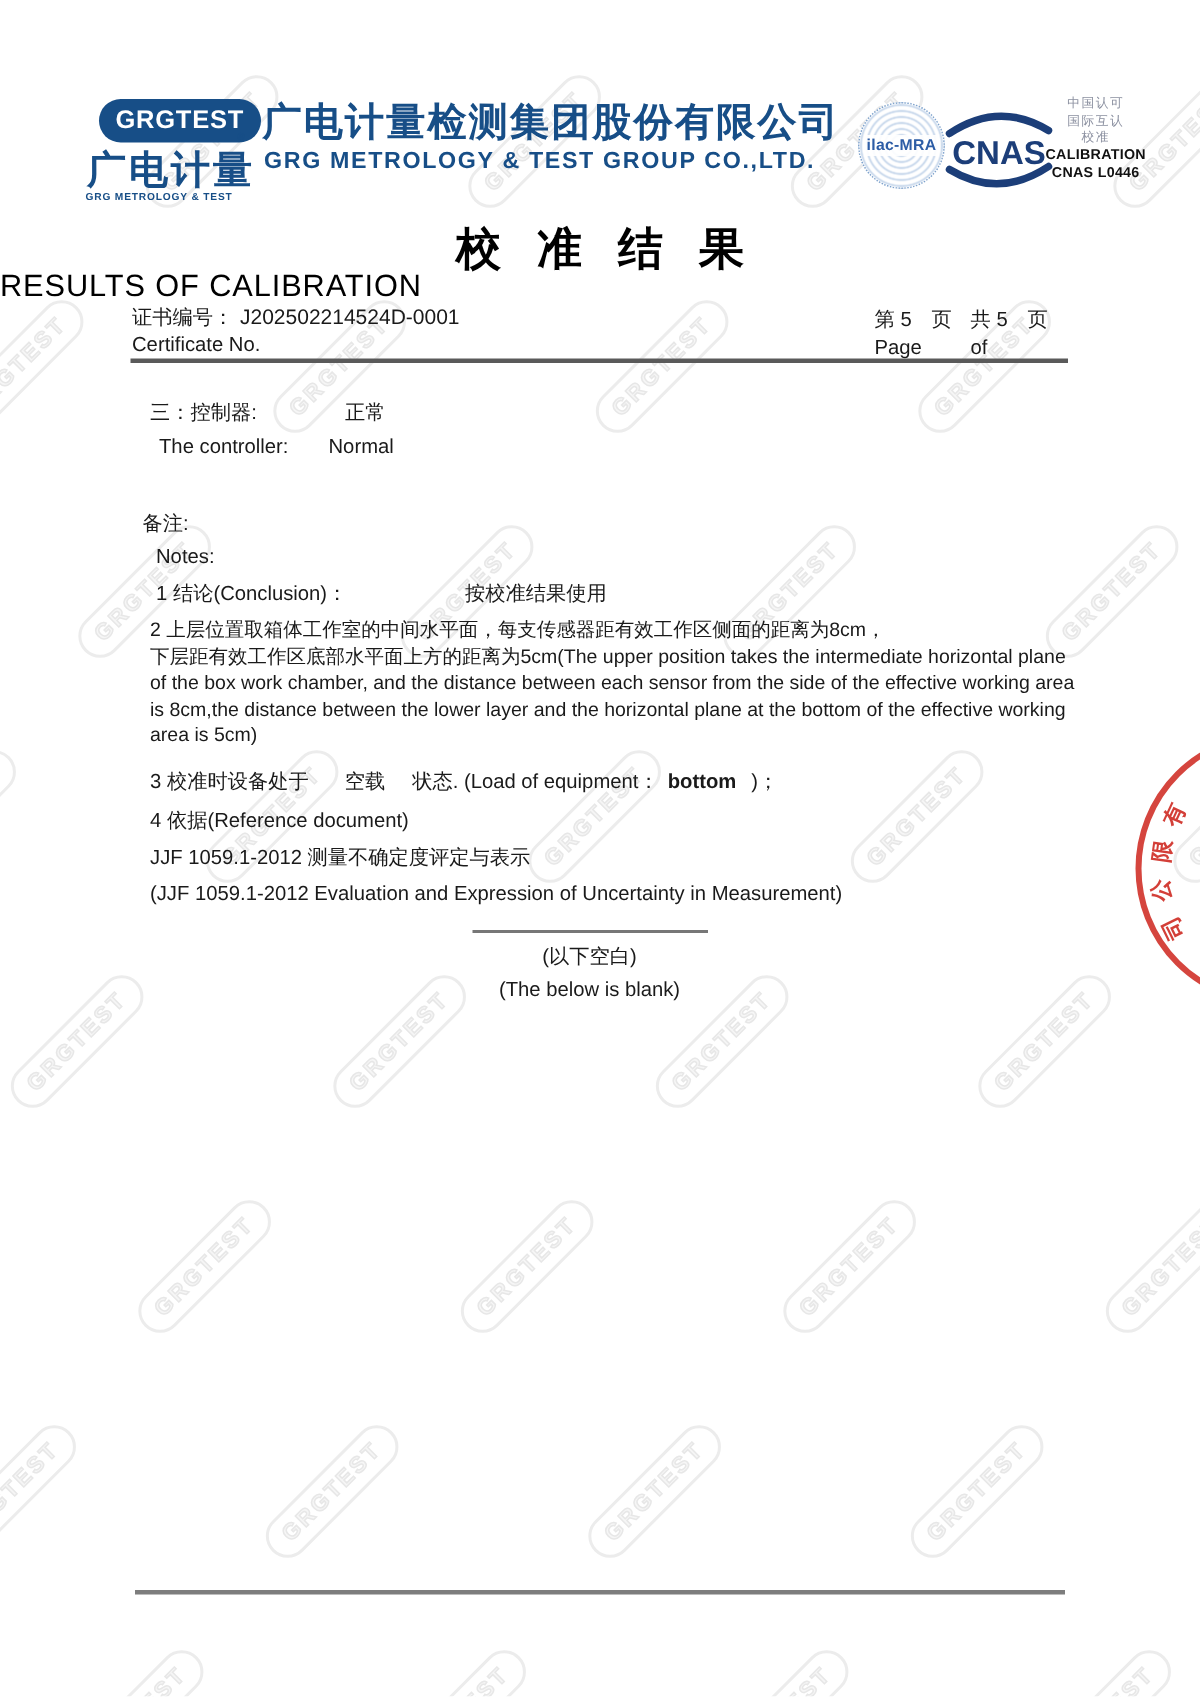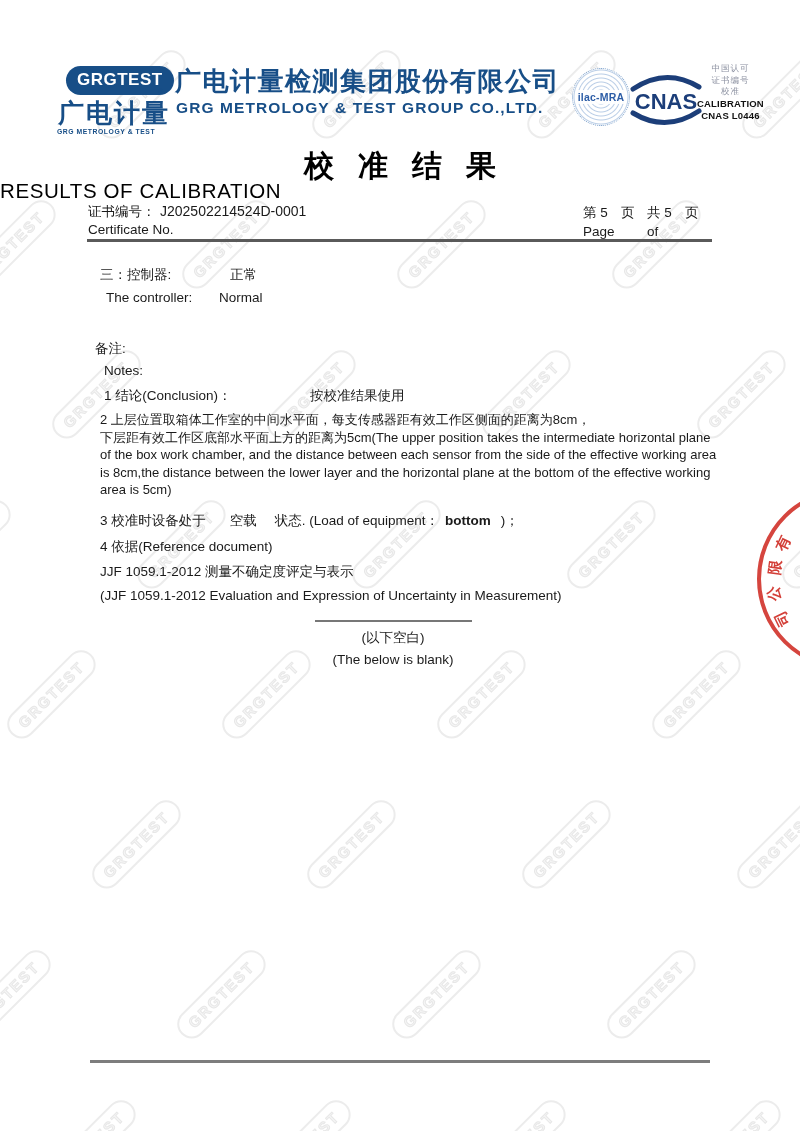--- a/index.html
+++ b/index.html
@@ -147,21 +147,21 @@
     </div>
 
     <svg class="abs cnas-svg" width="72" height="52" viewBox="0 0 72 52">
       <path d="M3 15 Q36 -7 69 13" fill="none" stroke="#1c3e79" stroke-width="5" stroke-linecap="round"></path>
       <path d="M3 39 Q36 59 69 37" fill="none" stroke="#1c3e79" stroke-width="5" stroke-linecap="round"></path>
       <text x="36" y="35" text-anchor="middle" font-size="22" font-weight="bold" fill="#1c3e79" font-family="Liberation Sans, DejaVu Sans, sans-serif">CNAS</text>
     </svg>
 
     <div class="abs accred">
       <div class="cn">中国认可</div>
-      <div class="cn">证书编号</div>
+      <div class="cn">国际互认</div>
       <div class="cn">校准</div>
       <div class="en">CALIBRATION</div>
       <div class="en">CNAS L0446</div>
     </div>
 
     <div class="abs title-cn">校准结果</div>
     <div class="abs title-en">RESULTS OF CALIBRATION</div>
 
     <div class="abs cert-label-cn t">证书编号：</div>
     <div class="abs cert-number">J202502214524D-0001</div>

